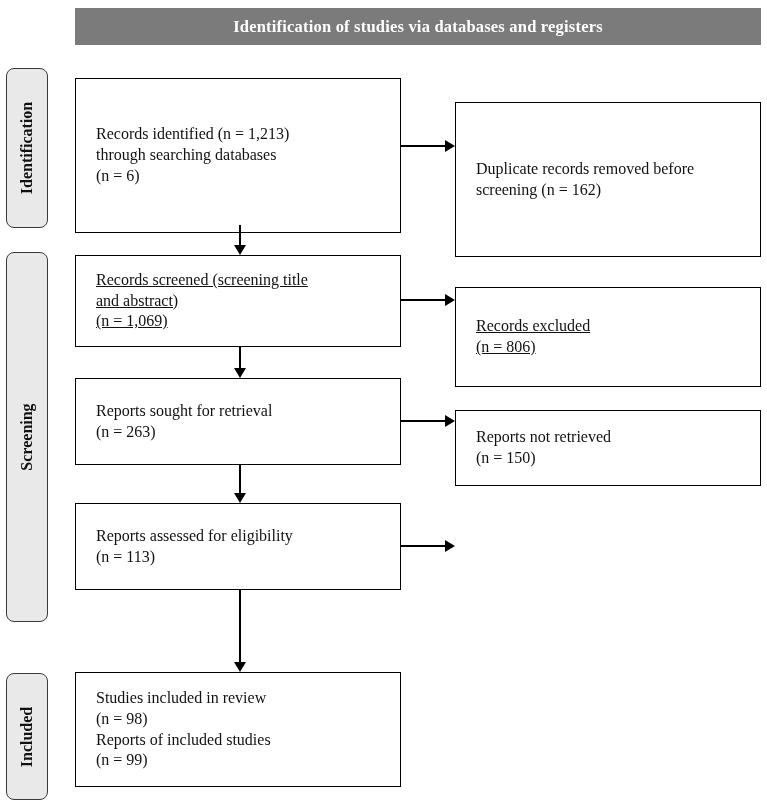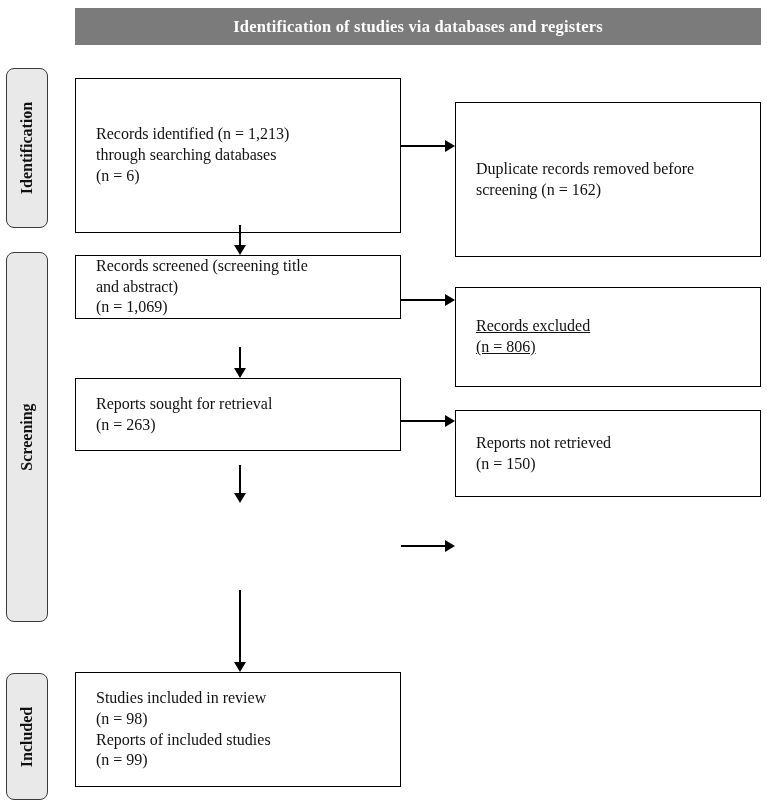--- a/index.html
+++ b/index.html
@@ -50,28 +50,28 @@
     display:flex; align-items:center;
     padding:8px 12px 8px 20px;
     font-size:16px;
     line-height:1.3;
     white-space:pre-wrap;
   }
   .col-left  { left:75px;  width:326px; }
   .col-right { left:455px; width:306px;margin-top:32px; }
 
   .box-l1 { top:70px;  height:155px;margin-top:8px; }
-  .box-l2 { top:255px; height:64px; }
-  .box-l3 { top:378px; height:73px; }
+  .box-l2 { top:255px; height:92px;text-decoration:underline; }
+  .box-l3 { top:378px; height:87px; }
   .box-l4 { top:503px; height:87px; }
   .box-l5 { top:672px; height:115px; }
 
   .box-r1 { top:70px;  height:155px; }
   .box-r2 { top:255px; height:100px;text-decoration:underline; }
-  .box-r3 { top:378px; height:87px; }
+  .box-r3 { top:378px; height:76px; }
   .box-r4 { top:503px; height:300px; }
 
   .arrow-r { position:absolute; height:2px; background:#000; }
   .arrow-r::after {
     content:""; position:absolute; left:100%; top:-5px;
     width:0; height:0;
     border-left:10px solid #000;
     border-top:6px solid transparent;
     border-bottom:6px solid transparent;
   }
@@ -121,20 +121,22 @@
 and abstract)
 (n = 1,069)</div>
   <div class="fbox col-right box-r2">Records excluded
 (n = 806)</div>
 
   <div class="fbox col-left box-l3">Reports sought for retrieval
 (n = 263)</div>
   <div class="fbox col-right box-r3">Reports not retrieved
 (n = 150)</div>
 
+  <div class="fbox col-left box-l4">Reports assessed for eligibility
+(n = 113)</div>
 
   <div class="fbox col-left box-l5">Studies included in review
 (n = 98)
 Reports of included studies
 (n = 99)</div>
 
   <div class="arrow-r ar1"></div>
   <div class="arrow-r ar2"></div>
   <div class="arrow-r ar3"></div>
   <div class="arrow-r ar4"></div>

